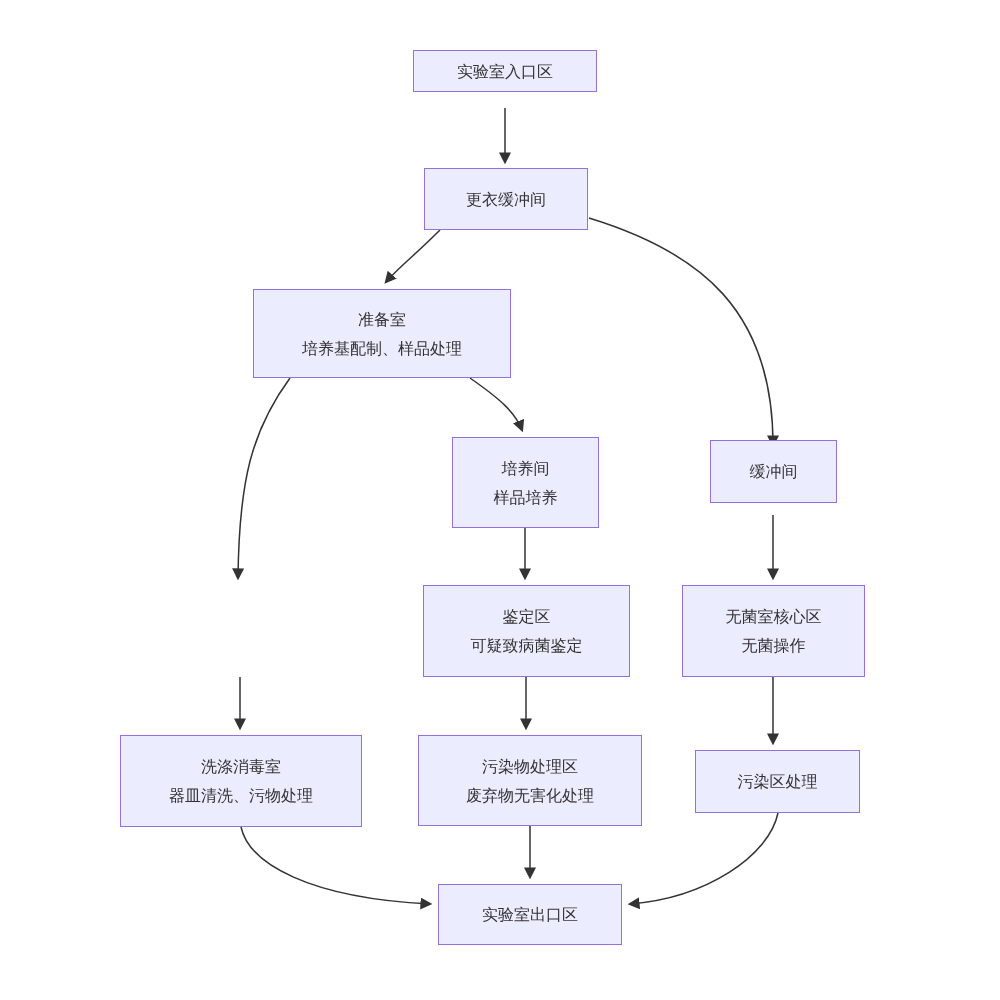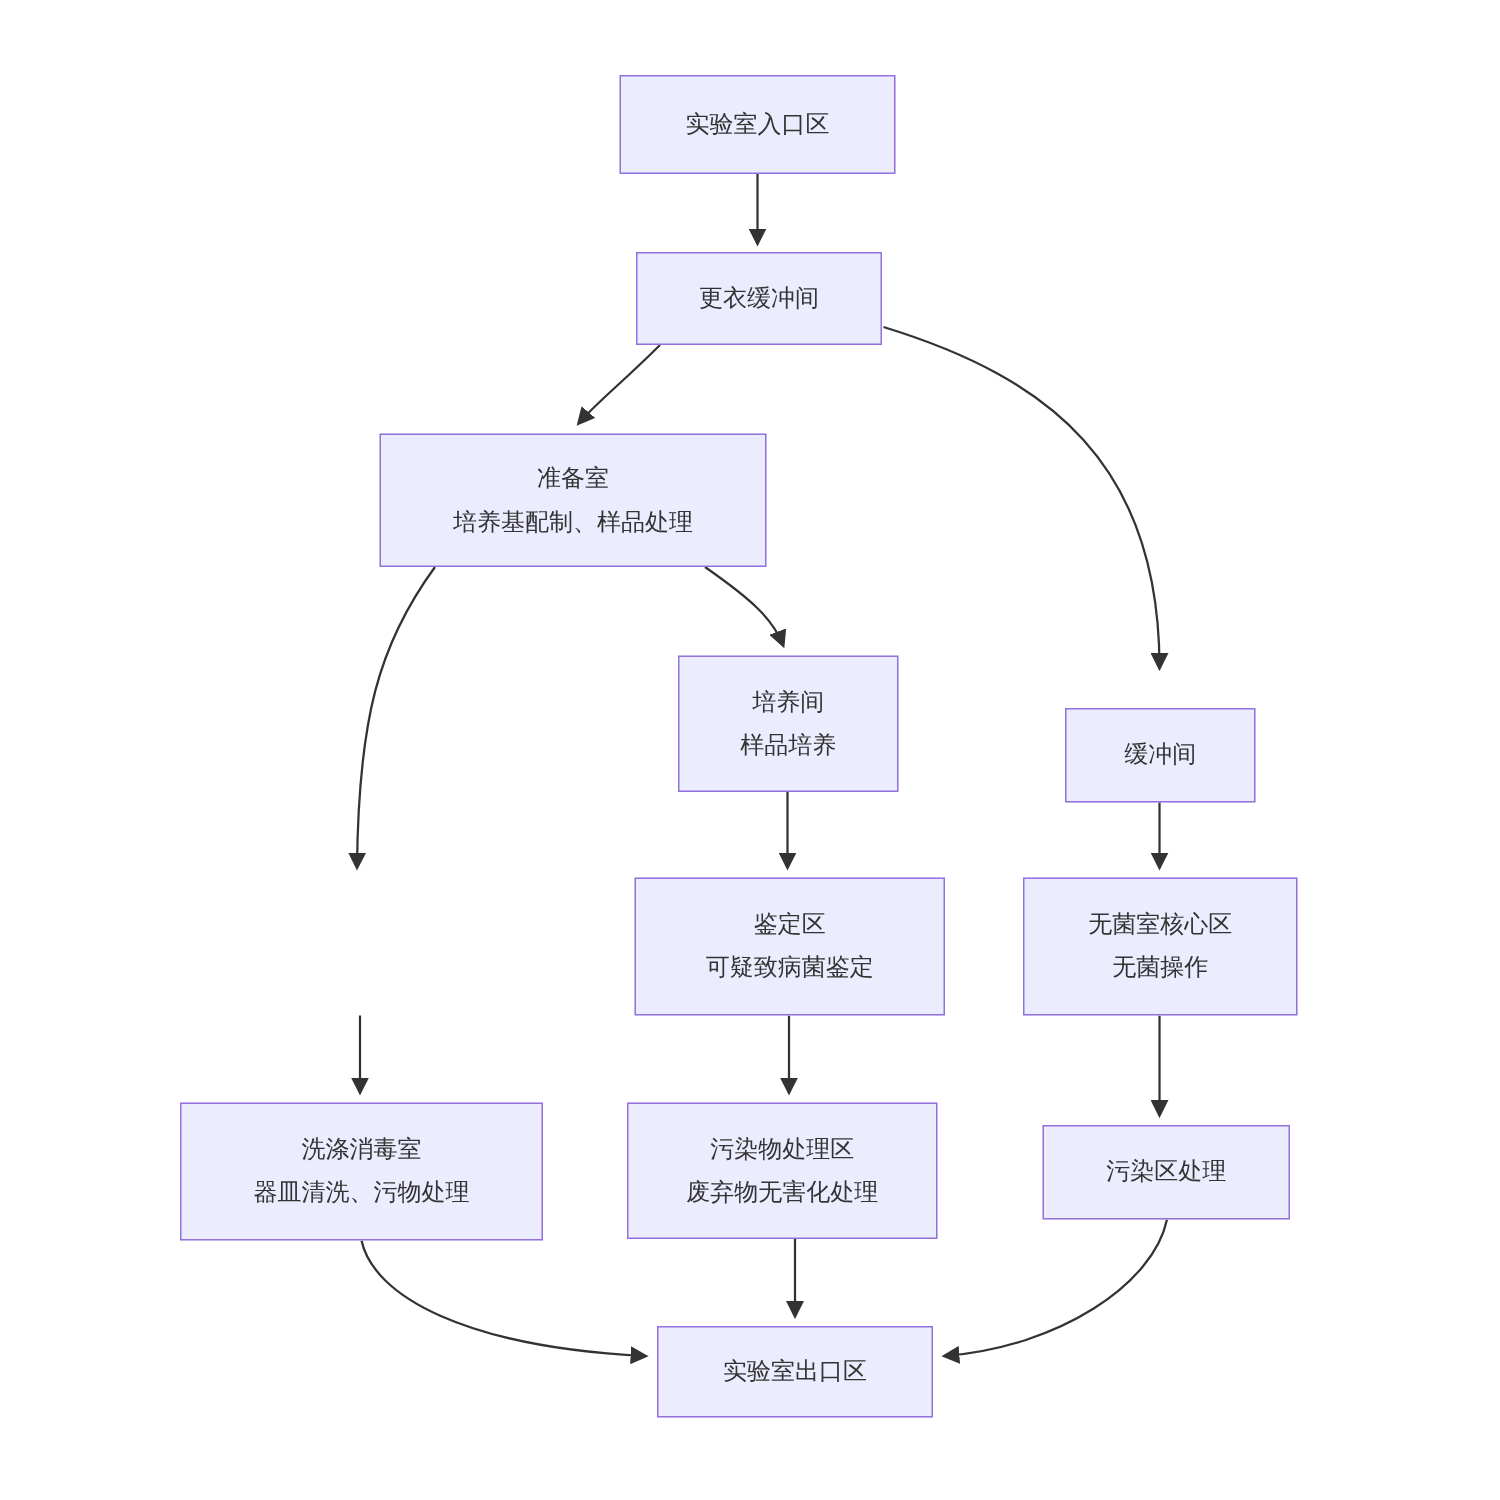--- a/index.html
+++ b/index.html
@@ -60,59 +60,59 @@
       <path d="M773,515 V578" marker-end="url(#arrow)"></path>
       <path d="M240,677 V728" marker-end="url(#arrow)"></path>
       <path d="M526,677 V728" marker-end="url(#arrow)"></path>
       <path d="M773,677 V743" marker-end="url(#arrow)"></path>
       <path d="M241,827 C249,864 310,898 430,904" marker-end="url(#arrow)"></path>
       <path d="M530,826 V877" marker-end="url(#arrow)"></path>
       <path d="M778,813 C769,856 706,898 630,904" marker-end="url(#arrow)"></path>
     </g>
   </svg>
 
-  <div class="node" style="left:413px; top:50px; width:184px; height:66px">
+  <div class="node" style="left:413px; top:50px; width:184px; height:42px">
     <span class="label">实验室入口区</span>
   </div>
 
   <div class="node" style="left:253px; top:289px; width:258px; height:89px">
     <span class="label">准备室
 培养基配制、样品处理</span>
   </div>
 
   <div class="node" style="left:424px; top:168px; width:164px; height:62px">
     <span class="label">更衣缓冲间</span>
   </div>
 
   <div class="node" style="left:452px; top:437px; width:147px; height:91px">
     <span class="label">培养间
 样品培养</span>
   </div>
 
-  <div class="node" style="left:710px; top:472px; width:127px; height:63px">
+  <div class="node" style="left:710px; top:440px; width:127px; height:63px">
     <span class="label">缓冲间</span>
   </div>
 
 
   <div class="node" style="left:423px; top:585px; width:207px; height:92px">
     <span class="label">鉴定区
 可疑致病菌鉴定</span>
   </div>
 
   <div class="node" style="left:120px; top:735px; width:242px; height:92px">
     <span class="label">洗涤消毒室
 器皿清洗、污物处理</span>
   </div>
 
   <div class="node" style="left:682px; top:585px; width:183px; height:92px">
     <span class="label">无菌室核心区
 无菌操作</span>
   </div>
 
-  <div class="node" style="left:418px; top:735px; width:207px; height:91px">
+  <div class="node" style="left:418px; top:735px; width:224px; height:91px">
     <span class="label">污染物处理区
 废弃物无害化处理</span>
   </div>
 
   <div class="node" style="left:695px; top:750px; width:165px; height:63px">
     <span class="label">污染区处理</span>
   </div>
 
   <div class="node" style="left:438px; top:884px; width:184px; height:61px">
     <span class="label">实验室出口区</span>

